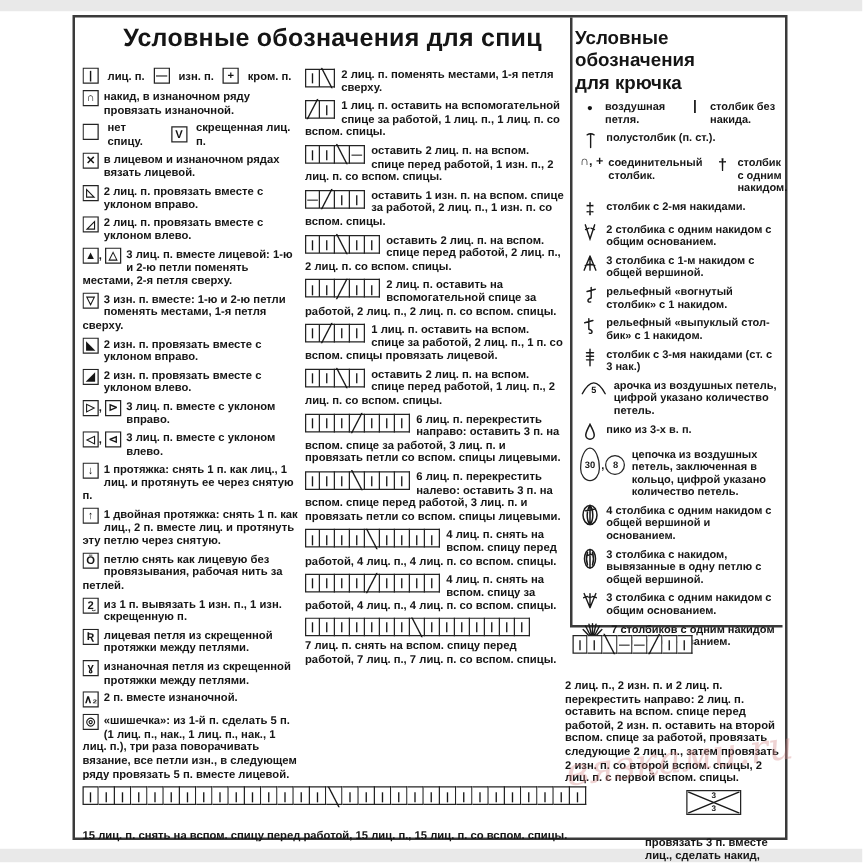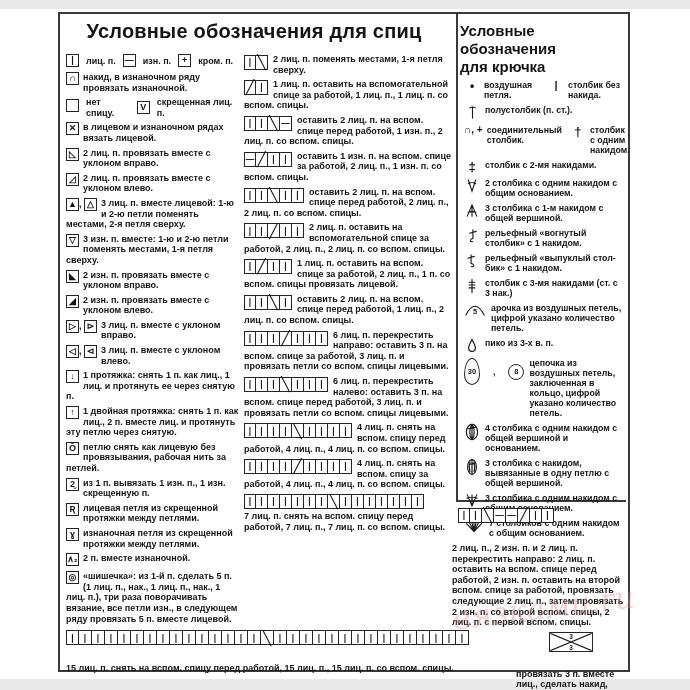--- a/index.html
+++ b/index.html
@@ -13,21 +13,21 @@
   .edge.top{top:0;height:9px}
   .edge.bottom{bottom:0;height:11px}
 
   .frame{
     position:absolute;left:58px;top:12px;width:572px;height:660px;
     border:2px solid #3a3a3a;box-sizing:border-box;background:#fff;
   }
   .divider{position:absolute;left:396px;top:0;height:486px;width:0;border-left:2px solid #3a3a3a}
   .csep{position:absolute;left:396px;top:486px;width:170px;height:0;border-top:2px solid #3a3a3a}
 
-  .title-left{position:absolute;left:0;top:6px;width:388px;text-align:center;
+  .title-left{position:absolute;left:12px;top:6px;width:388px;text-align:center;
     font-size:20px;font-weight:700;letter-spacing:.2px}
   .title-right{position:absolute;left:400px;top:8px;width:164px;text-align:left;
     font-size:15px;font-weight:700;line-height:18px}
 
   .colA{position:absolute;left:6px;top:40px;width:174px}
   .colB{position:absolute;left:184px;top:40px;width:208px}
   .colC{position:absolute;left:404px;top:66px;width:160px}
 
   .item{font-size:9px;line-height:10.6px;font-weight:600;margin-bottom:4px;overflow:hidden}
   .itemA .sym{float:left;margin:0 4px 1px 0}
@@ -368,21 +368,21 @@
         <span class="sym">
           <span class="ico">
             <svg width="12" height="15" viewBox="0 0 12 15">
               <path fill="none" stroke="#1a1a1a" stroke-width="1.2" stroke-linecap="round" d="M6 1.5 C3.6 6 2.6 8 2.6 10 a3.4 3.4 0 0 0 6.8 0 C9.4 8 8.4 6 6 1.5 Z"></path>
             </svg>
           </span>
         </span>
         <span class="txt">пико из 3-х в. п.</span>
       </div>
       <div class="citem">
-        <span class="sym" style="display: inline-flex; align-items: center; gap: 13px;">
+        <span class="sym" style="display: inline-flex; align-items: center; gap: 1px;">
           <span class="drop">30</span>
           <span class="comma">, </span>
           <span class="circ">8</span>
         </span>
         <span class="txt">цепочка из воздушных петель, заключенная в кольцо, цифрой указано количество петель.</span>
       </div>
       <div class="citem">
         <span class="sym">
           <span class="ico">
             <svg width="16" height="18" viewBox="0 0 16 18">

